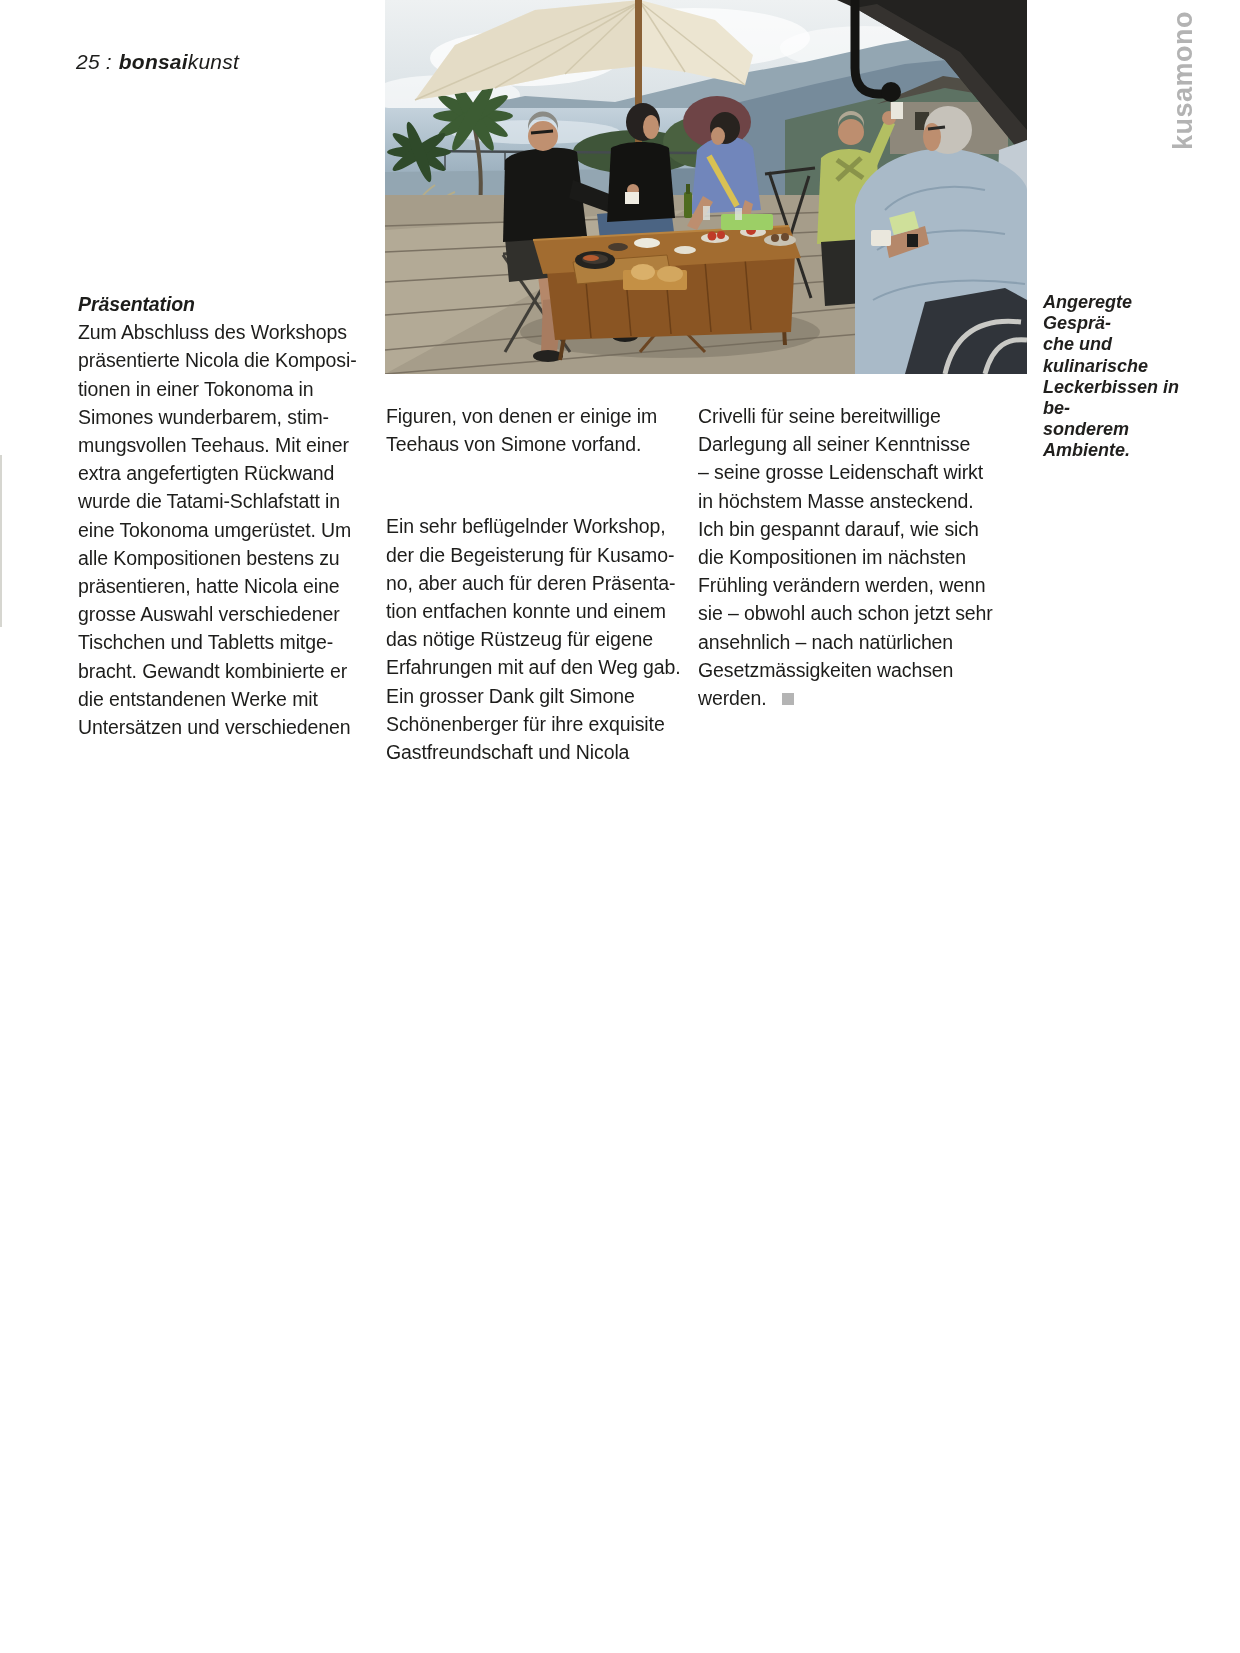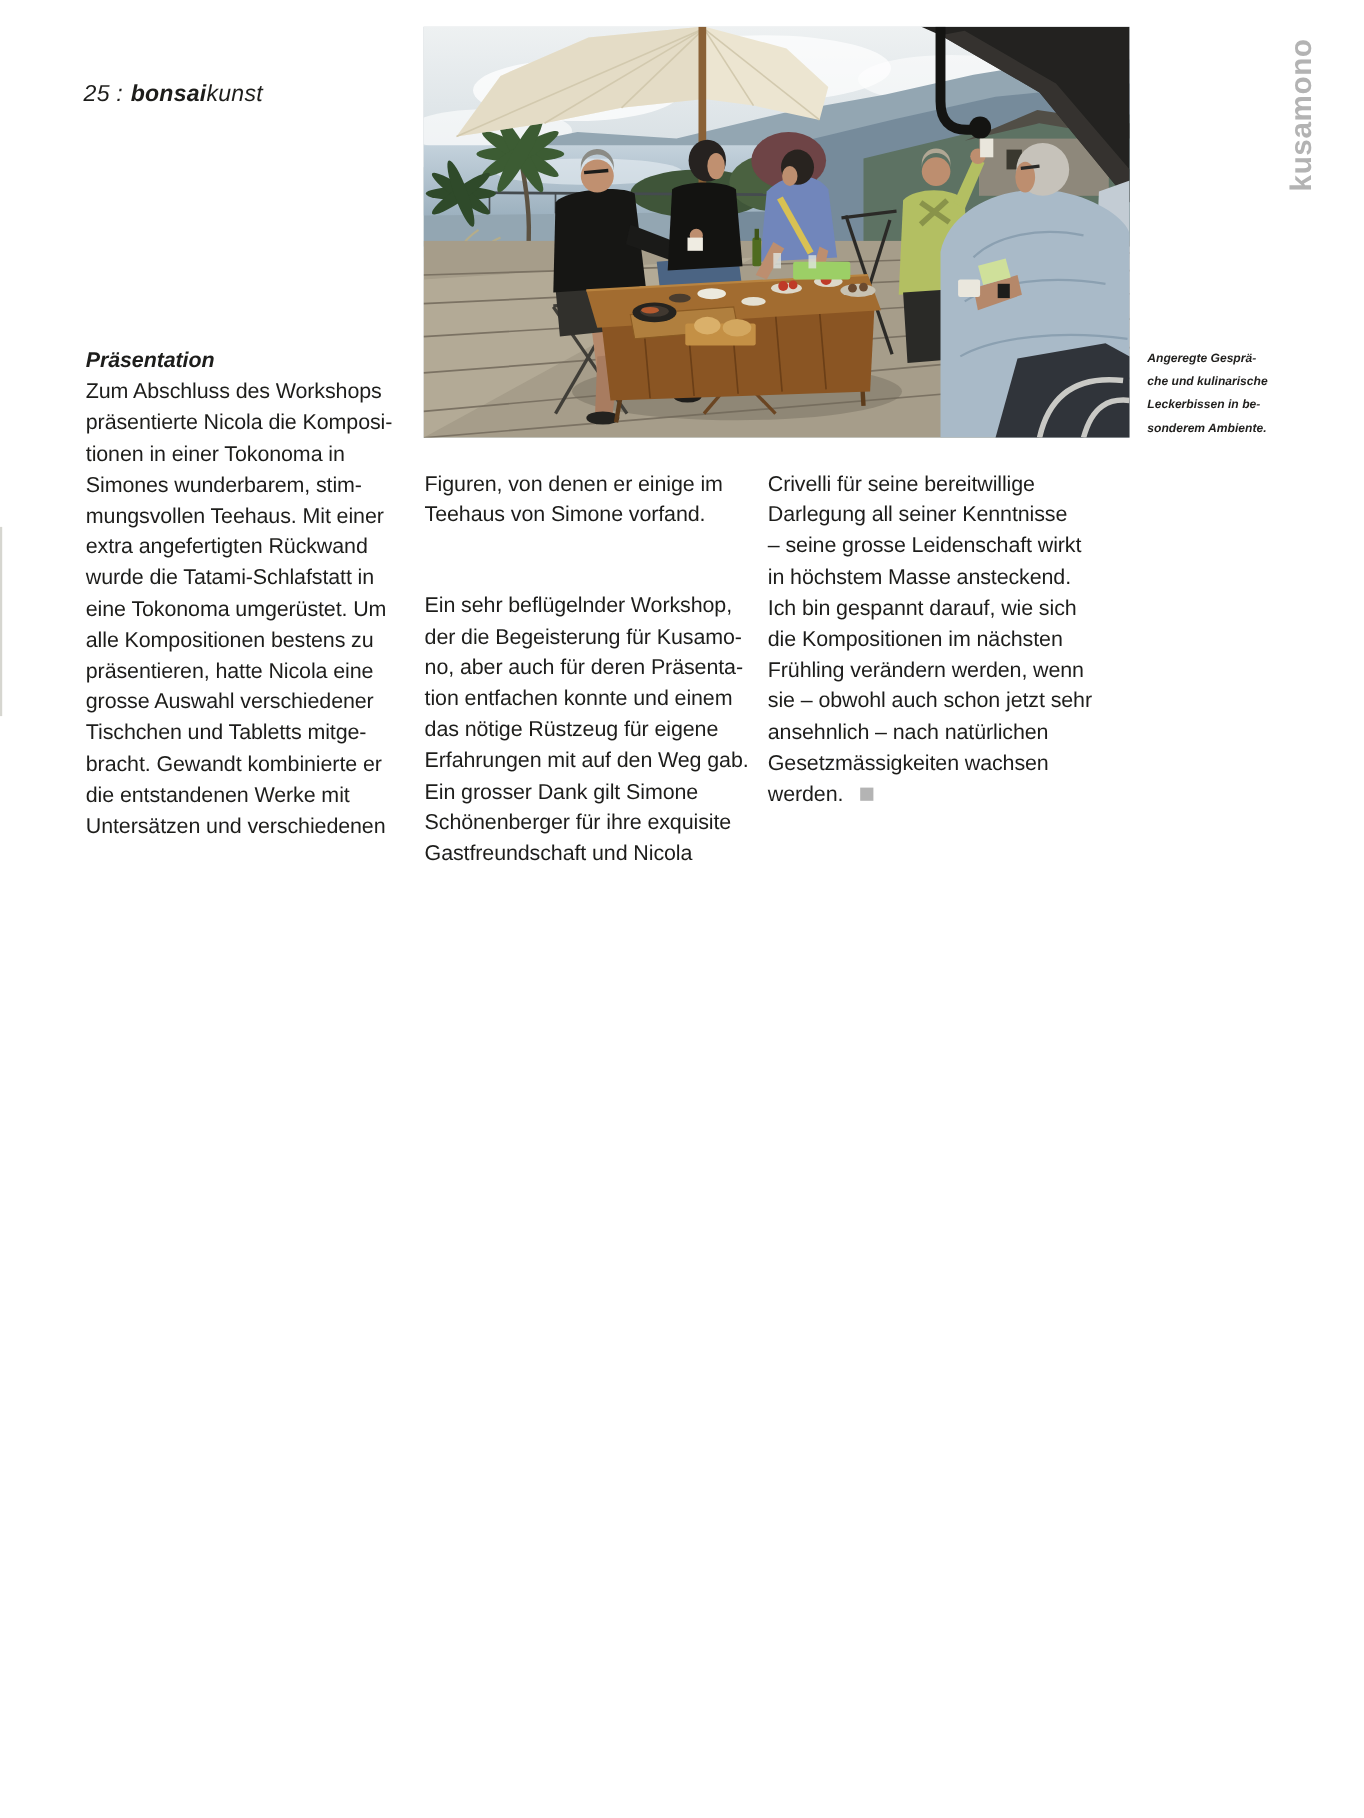--- a/index.html
+++ b/index.html
@@ -1,36 +1,36 @@
 <!DOCTYPE html>
 <html><head>
 <meta charset="utf-8">
 <style>
   html,body{margin:0;padding:0;background:#ffffff;}
   .page{
     position:relative;width:1240px;height:1307px;background:#ffffff;
-    font-family:"Liberation Sans",sans-serif;color:#1d1d1b;overflow:hidden;margin-top:24px;
+    font-family:"Liberation Sans",sans-serif;color:#1d1d1b;overflow:hidden;
   }
   
   .header{position:absolute;left:76px;top:50px;font-size:21px;font-style:italic;letter-spacing:.2px;}
   .header .num{font-weight:400;margin-right:7px;}
   .header .bold{font-weight:700;}
   .header .rest{font-weight:400;}
   
   .strap{
     position:absolute;left:1168px;top:150px;transform:rotate(-90deg);transform-origin:0 0;
     font-size:27px;font-weight:700;color:#b3b3b3;letter-spacing:.5px;white-space:nowrap;
   }
   
   .photo{position:absolute;left:385px;top:0;width:642px;height:374px;overflow:hidden;background:#cfd6da;}
   .photo svg{display:block;width:100%;height:100%;}
   
   .caption{
     position:absolute;left:1043px;top:292px;width:150px;
-    font-size:11px;line-height:21.2px;font-weight:700;font-style:italic;color:#201f1d;
+    font-size:18px;line-height:21.2px;font-weight:700;font-style:italic;color:#201f1d;
     white-space:pre-line;
   }
   
   .col{position:absolute;font-size:19.5px;line-height:28.2px;letter-spacing:-.1px;color:#1d1d1b;}
   .col .body{white-space:pre-line;}
   .col1{left:78px;top:290px;width:290px;}
   .col1 .heading{font-weight:700;font-style:italic;}
   .col2{left:386px;top:402px;width:296px;}
   .col2 .para2{margin-top:54px;}
   .col3{left:698px;top:402px;width:300px;}

